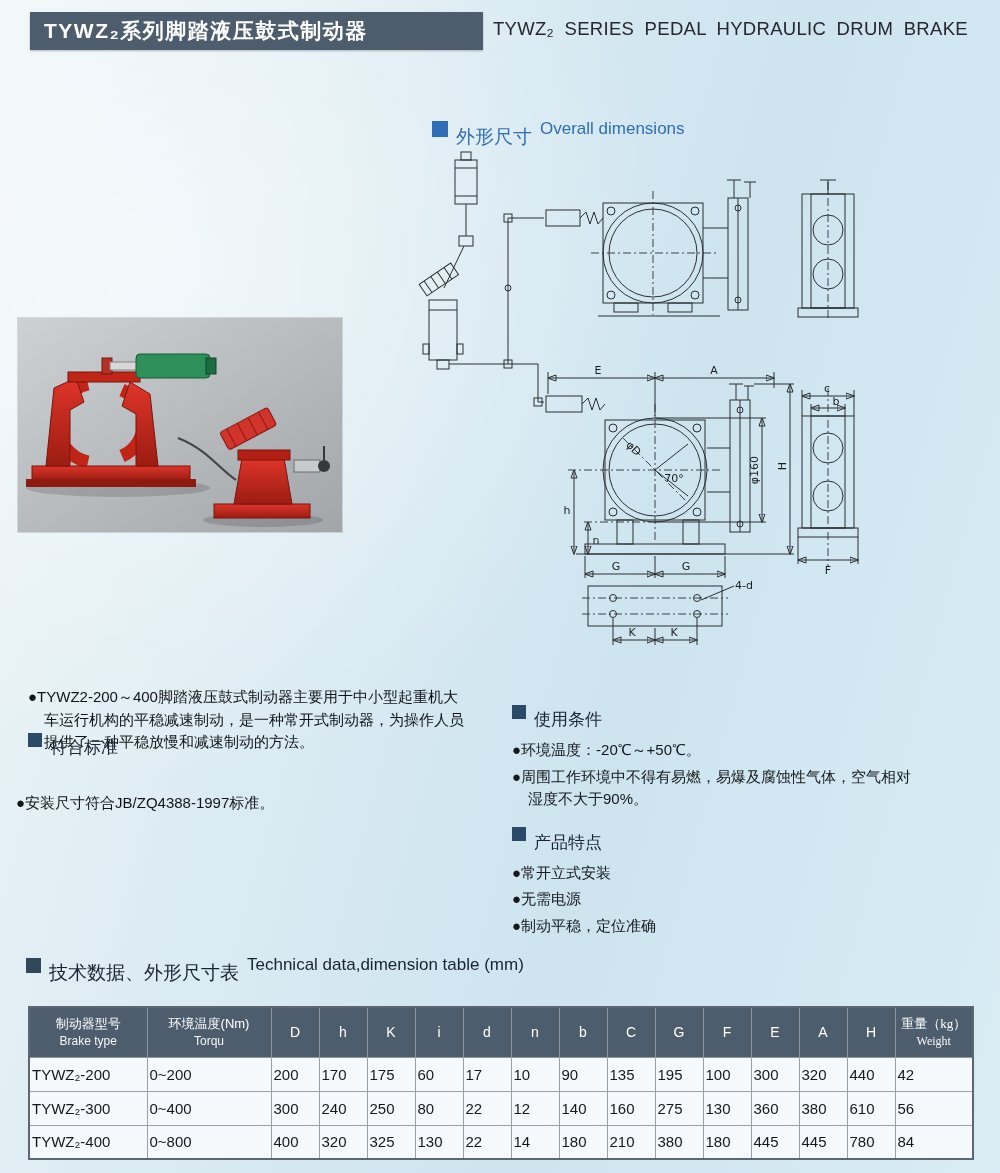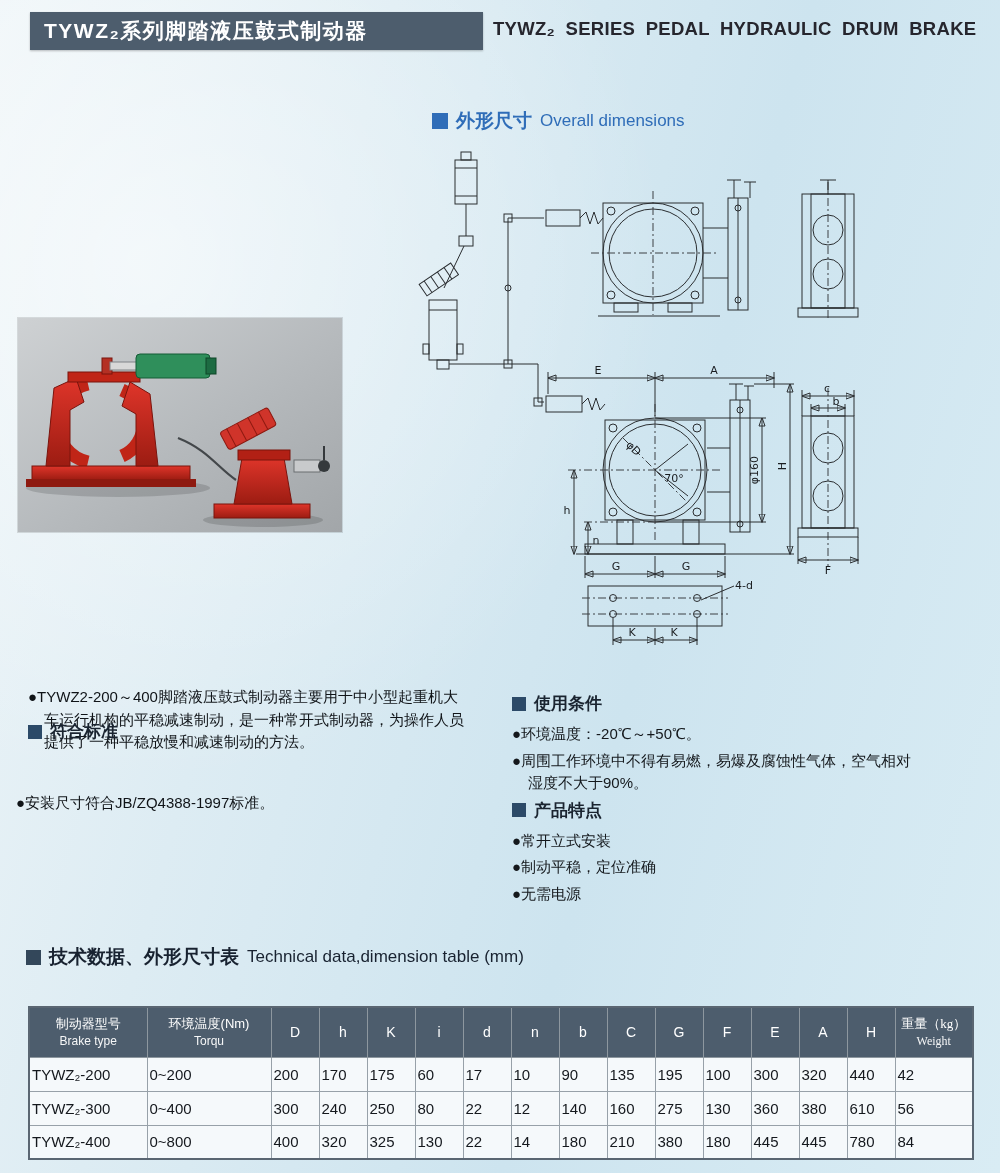--- a/index.html
+++ b/index.html
@@ -14,28 +14,28 @@
   
   .header-bar {
     position: absolute; left: 30px; top: 12px; width: 453px; height: 38px;
     background: linear-gradient(180deg,#56market 0,#000 0), #4d5d6d;
     background: #4d5d6d;
     display: flex; align-items: center; padding-left: 14px;
     box-shadow: 0 1px 2px rgba(0,0,0,.25);
   }
   .header-bar .cn-title { color: #fff; font-size: 21px; font-weight: bold; letter-spacing: 1.5px; }
   .title-en {
-    position: absolute; left: 493px; top: 18px; font-size: 18.5px; font-weight: bold;
+    position: absolute; left: 493px; top: 18px; font-size: 18.5px; font-weight: normal;
     color: #26262e; letter-spacing: .3px; word-spacing: 5px; white-space: nowrap;
   }
   
   .sec-head { position: absolute; display: flex; align-items: center; gap: 8px; }
   .sq { width: 14px; height: 14px; background: #2c4a68; flex: 0 0 auto; }
   .sq-blue { width: 16px; height: 16px; background: #2f6db8; }
-  .sec-cn { font-weight: bold; font-size: 17px; color: #1a2430; }
+  .sec-cn { font-weight: normal; font-size: 17px; color: #1a2430; margin-top: 16px; }
   .sec-en { font-size: 15px; color: #1a2430; }
   .head-blue .sec-cn { color: #2f6db8; font-size: 19px; }
   .head-blue .sec-en { color: #2f6db8; font-size: 17px; }
   .head-big .sec-cn { font-size: 19px; color: #182230; }
   .head-big .sec-en { font-size: 17px; color: #182230; }
   
   .para { position: absolute; font-size: 15px; line-height: 1.5; color: #101418; }
   .hang { padding-left: 16px; text-indent: -16px; }
   .col-right { position: absolute; left: 512px; top: 690px; width: 400px; }
   .col-right .sec-head-inline { position: static; display: flex; align-items: center; gap: 8px; margin: 2px 0 8px; }
@@ -333,22 +333,22 @@
       <span class="sec-cn">使用条件</span>
     </div>
     <div class="item hang">●环境温度：-20℃～+50℃。</div>
     <div class="item hang">●周围工作环境中不得有易燃，易爆及腐蚀性气体，空气相对湿度不大于90%。</div>
 
     <div class="sec-head-inline gap-top">
       <span class="sq"></span>
       <span class="sec-cn">产品特点</span>
     </div>
     <div class="item hang">●常开立式安装</div>
+    <div class="item hang">●无需电源</div>
     <div class="item hang">●制动平稳，定位准确</div>
-    <div class="item hang">●无需电源</div>
   </div>
 
   <div class="sec-head head-big" style="left:26px; top:944px;">
     <span class="sq" style="width:15px;height:15px;background:#33475a;"></span>
     <span class="sec-cn">技术数据、外形尺寸表</span>
     <span class="sec-en">Technical data,dimension table (mm)</span>
   </div>
 
   <div class="tbl-wrap">
     <table class="tech">

